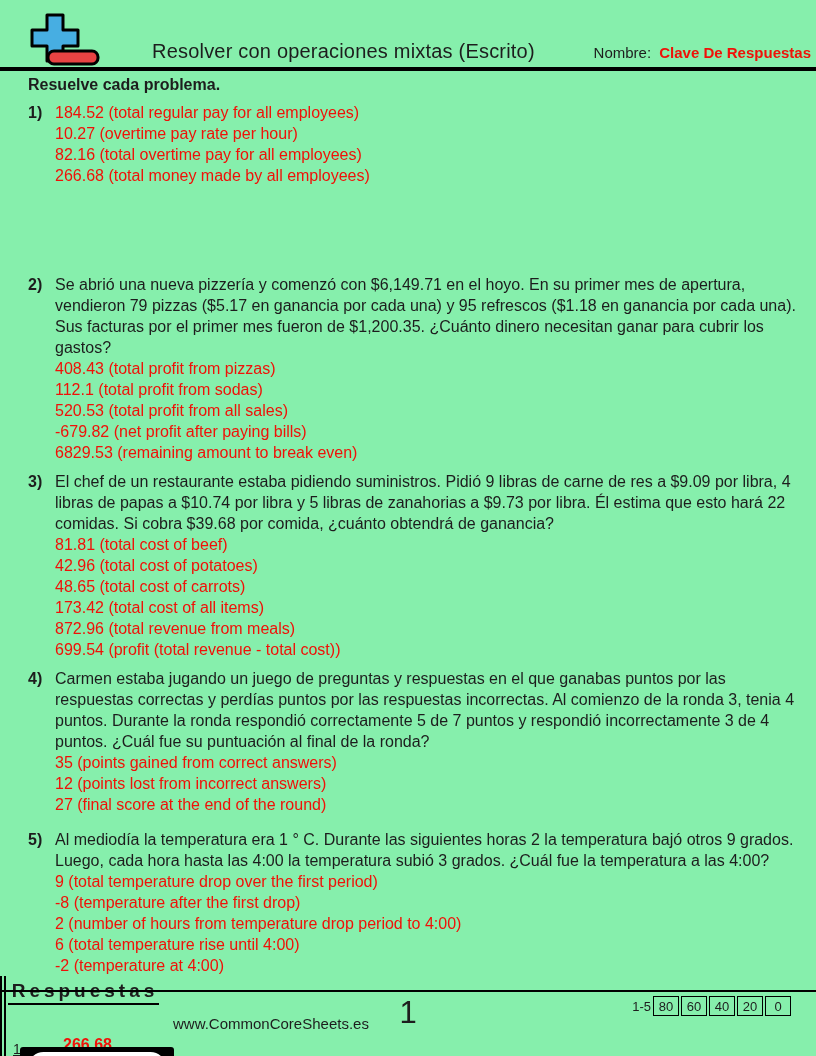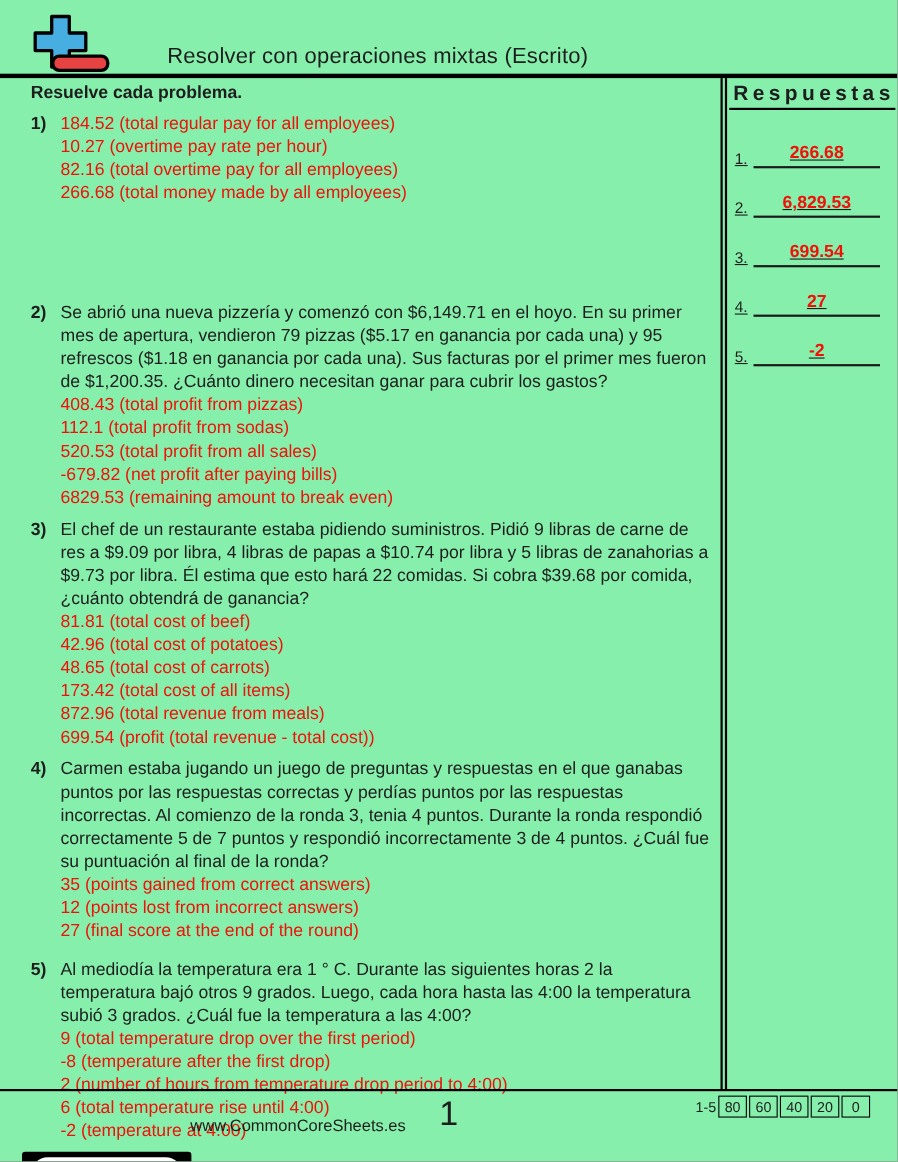--- a/index.html
+++ b/index.html
@@ -19,21 +19,21 @@
     border-bottom:4px solid #000;
   }
   .logo { position:absolute; left:30px; top:12px; }
   .doc-title {
     position:absolute; left:152px; bottom:4px;
     font-size:20px; letter-spacing:0.2px;
   }
   .name-area { position:absolute; right:5px; bottom:6px; font-size:15px; white-space:nowrap; }
   .name-value { color:var(--answer-red); font-weight:bold; margin-left:4px; }
   
-  .main { display:flex; height:919px; }
+  .main { display:flex; height:919px;flex-direction:column; }
   .problems-col { flex:1; padding:5px 8px 0 28px; box-sizing:border-box; }
   .instructions { font-weight:bold; font-size:16px; }
   .problem { display:flex; margin-top:8px; }
   .problem-num { width:27px; flex:0 0 27px; font-weight:bold; font-size:16px; line-height:21px; }
   .problem-body { flex:1; font-size:16px; line-height:21px; }
   .problem-text { white-space:pre-line; }
   .problem-steps { white-space:pre-line; color:var(--answer-red); }
   
   .answers-col {
     width:161px; flex:0 0 161px; box-sizing:border-box;
@@ -93,20 +93,24 @@
 <div class="page">
 
   <div class="header">
     <div class="logo">
       <svg width="70" height="55" viewBox="0 0 70 55" aria-hidden="true">
         <path d="M17 3 H33 V18 H48 V34 H33 V49 H17 V34 H2 V18 H17 Z" fill="#47aee2" stroke="#000" stroke-width="3" stroke-linejoin="round"></path>
         <rect x="18" y="39" width="50" height="13" rx="6" fill="#e84343" stroke="#000" stroke-width="3"></rect>
       </svg>
     </div>
     <div class="doc-title">Resolver con operaciones mixtas (Escrito)</div>
+    <div class="name-area">
+      <span>Nombre:</span>
+      <span class="name-value">Clave De Respuestas</span>
+    </div>
   </div>
 
   <div class="main">
 
     <div class="problems-col">
       <div class="instructions">Resuelve cada problema.</div>
 
       <div class="problem" style="margin-bottom:88px;">
         <div class="problem-num">1)</div>
         <div class="problem-body">

